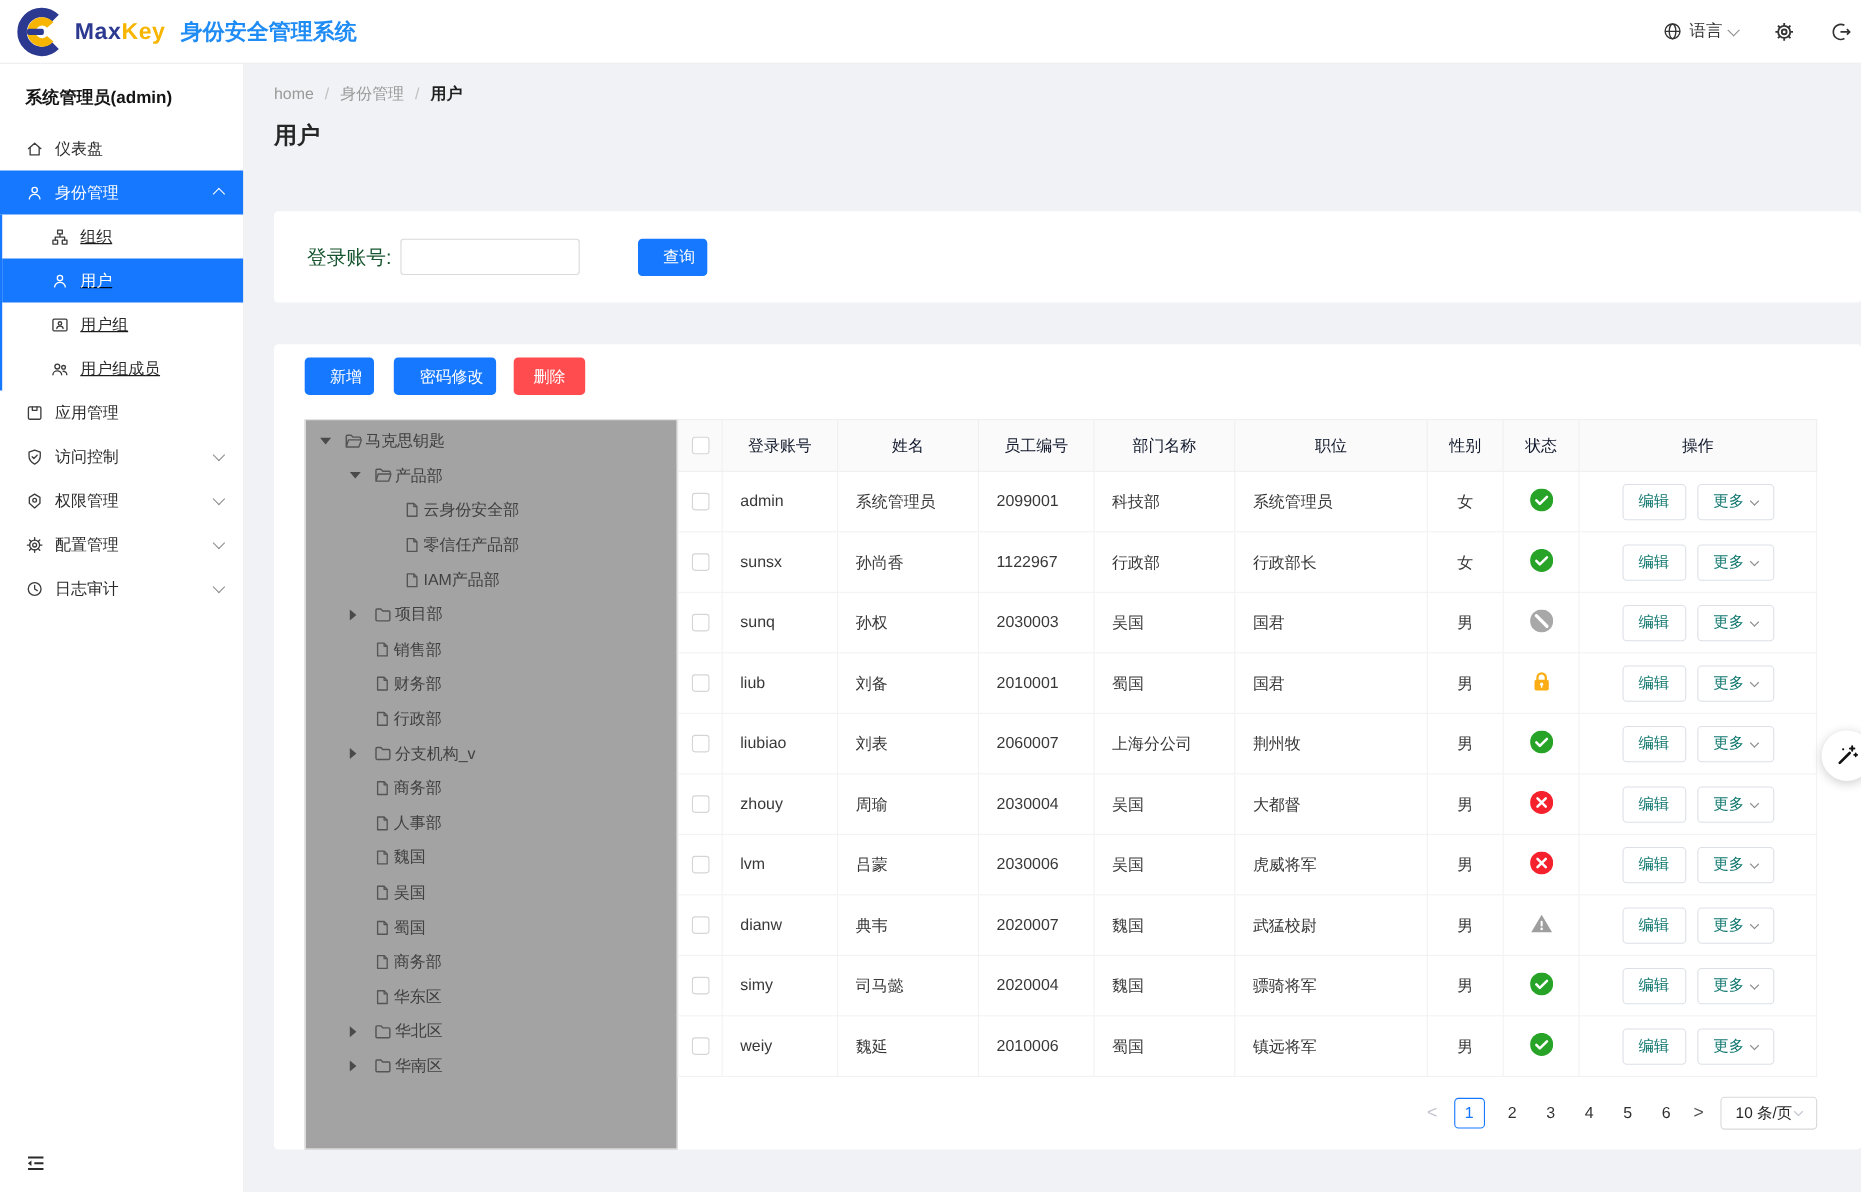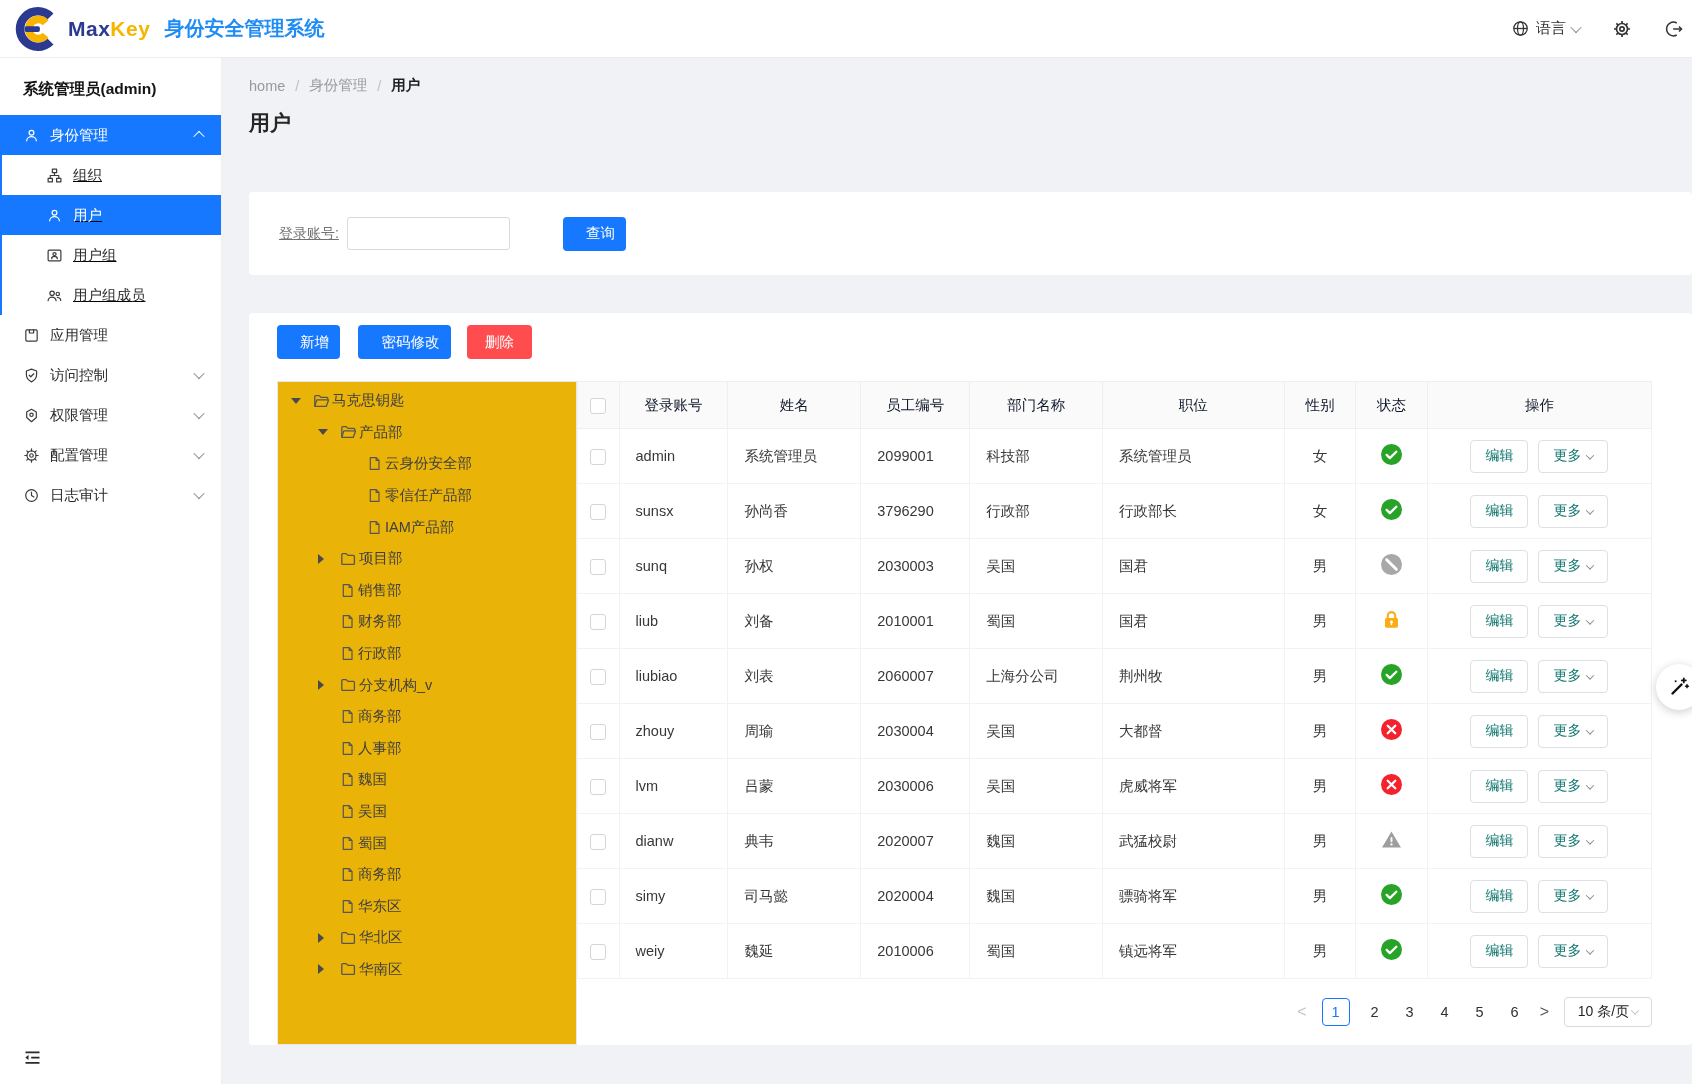--- a/index.html
+++ b/index.html
@@ -35,35 +35,35 @@
   .collapse-btn { position:absolute; bottom:16px; left:22px; color:#2b2b2b; cursor:pointer; }
 
   
   .main { position:absolute; top:58px; left:222px; right:0; bottom:0; padding-left:27px; }
   .breadcrumb { padding-top:18px; font-size:14.5px; color:#999; display:flex; gap:10px; align-items:center; }
   .breadcrumb .bc-sep { color:#c0c0c0; }
   .breadcrumb .bc-last { color:#1f1f1f; font-weight:600; }
   .page-title { margin-top:14px; font-size:21px; font-weight:600; color:#262626; }
 
   .search-card { margin-top:55px; margin-right:0; height:83px; background:#fff; border-radius:4px; display:flex; align-items:center; }
-  .search-label { margin-left:30px; font-size:14px; color:#737373;text-decoration:underline; }
+  .search-label { margin-left:30px; font-size:18px; color:#14532d; }
   .search-input { width:163px; height:33px; border:1px solid #d9d9d9; border-radius:3px; margin-left:8px; outline:none; padding:0 8px; font-size:14px; }
   .btn { border:none; border-radius:4px; color:#fff; font-size:14.5px; cursor:pointer; font-family:inherit; }
   .btn-primary { background:#1677ff;padding-left:12px; }
   .btn-danger { background:#ff4d4f; }
   .btn-query { width:63px; height:34px; margin-left:53px; }
 
   .content-card { margin-top:38px; height:732px; background:#fff; border-radius:4px; padding:12px 40px 0 28px; position:relative; }
   .toolbar { display:flex; }
   .btn-add { width:63px; height:34px; }
   .btn-pwd { width:93px; height:34px; margin-left:18px; }
   .btn-del { width:65px; height:34px; margin-left:16px; }
 
   .body-row { display:flex; margin-top:22px; }
-  .tree-box { width:300px; height:664px; border:1px solid #e9e9e9; background:#eab308; padding-top:3px; overflow:hidden; flex:none; }
+  .tree-box { width:339px; height:664px; border:1px solid #e9e9e9; background:#a3a3a3; padding-top:3px; overflow:hidden; flex:none; }
   .tree-row { height:31.6px; display:flex; align-items:center; font-size:14.5px; color:#404040; cursor:pointer; }
   .arrow-slot { width:22px; display:inline-flex; justify-content:flex-start; align-items:center; flex:none; }
   .caret-down { width:0; height:0; border-left:5px solid transparent; border-right:5px solid transparent; border-top:6px solid #4a4a4a; display:inline-block; }
   .caret-right { width:0; height:0; border-top:5px solid transparent; border-bottom:5px solid transparent; border-left:6px solid #4a4a4a; display:inline-block; }
   .tree-row .icn { margin-right:3px; color:#555; }
 
   .table-box { flex:1; }
   table.grid { width:100%; border-collapse:collapse; table-layout:fixed; }
   .grid th { height:47px; background:#fafafa; font-size:14.5px; font-weight:500; color:#0f172a; border:1px solid #efefef; }
   .grid td { height:55px; font-size:14.5px; color:#383838; border:1px solid #f2f2f2; background:#fff; }
@@ -125,20 +125,29 @@
           <path d="M11 12 H21"></path>
           <path d="M18 9 L21 12 L18 15"></path>
       </svg>
     </span>
   </div>
 </div>
 
 <div class="sidebar">
   <div class="user-title">系统管理员(admin)</div>
   <div id="side-menu">
+      <div class="side-item">
+        <span class="icn">
+          <svg width="17" height="17" viewBox="0 0 24 24" fill="none" stroke="currentColor" stroke-width="1.7" stroke-linejoin="round" stroke-linecap="round">
+            <path d="M4 11.5 12 4.5 20 11.5"></path>
+            <path d="M6.2 10 V19.5 H17.8 V10"></path>
+          </svg>
+        </span>
+        <span class="side-label">仪表盘</span>
+      </div>
       <div class="side-item active">
         <span class="icn">
           <svg width="17" height="17" viewBox="0 0 24 24" fill="none" stroke="currentColor" stroke-width="1.7" stroke-linejoin="round" stroke-linecap="round">
             <circle cx="12" cy="8.2" r="3.4"></circle>
             <path d="M5.2 19.5 a6.8 5.8 0 0 1 13.6 0"></path>
           </svg>
         </span>
         <span class="side-label">身份管理</span>
         <span class="chev up white"></span>
       </div>
@@ -507,21 +516,21 @@
                       <circle cx="10" cy="10" r="10" fill="#27a428"></circle>
                       <path d="M5.4 10.4 8.4 13.4 14.6 7.4" stroke="#fff" stroke-width="2.2" fill="none" stroke-linecap="round" stroke-linejoin="round"></path>
                     </svg>
                   </span></td>
                 <td class="c-center"><button class="btn-ghost">编辑</button><button class="btn-ghost more">更多<span class="chev down sm"></span></button></td>
               </tr>
               <tr>
                 <td class="c-center"><span class="cb"></span></td>
                 <td class="c-left">sunsx</td>
                 <td class="c-left">孙尚香</td>
-                <td class="c-left">3796290</td>
+                <td class="c-left">1122967</td>
                 <td class="c-left">行政部</td>
                 <td class="c-left">行政部长</td>
                 <td class="c-center">女</td>
                 <td class="c-center"><span class="icn">
                     <svg width="21" height="21" viewBox="0 0 20 20">
                       <circle cx="10" cy="10" r="10" fill="#27a428"></circle>
                       <path d="M5.4 10.4 8.4 13.4 14.6 7.4" stroke="#fff" stroke-width="2.2" fill="none" stroke-linecap="round" stroke-linejoin="round"></path>
                     </svg>
                   </span></td>
                 <td class="c-center"><button class="btn-ghost">编辑</button><button class="btn-ghost more">更多<span class="chev down sm"></span></button></td>

